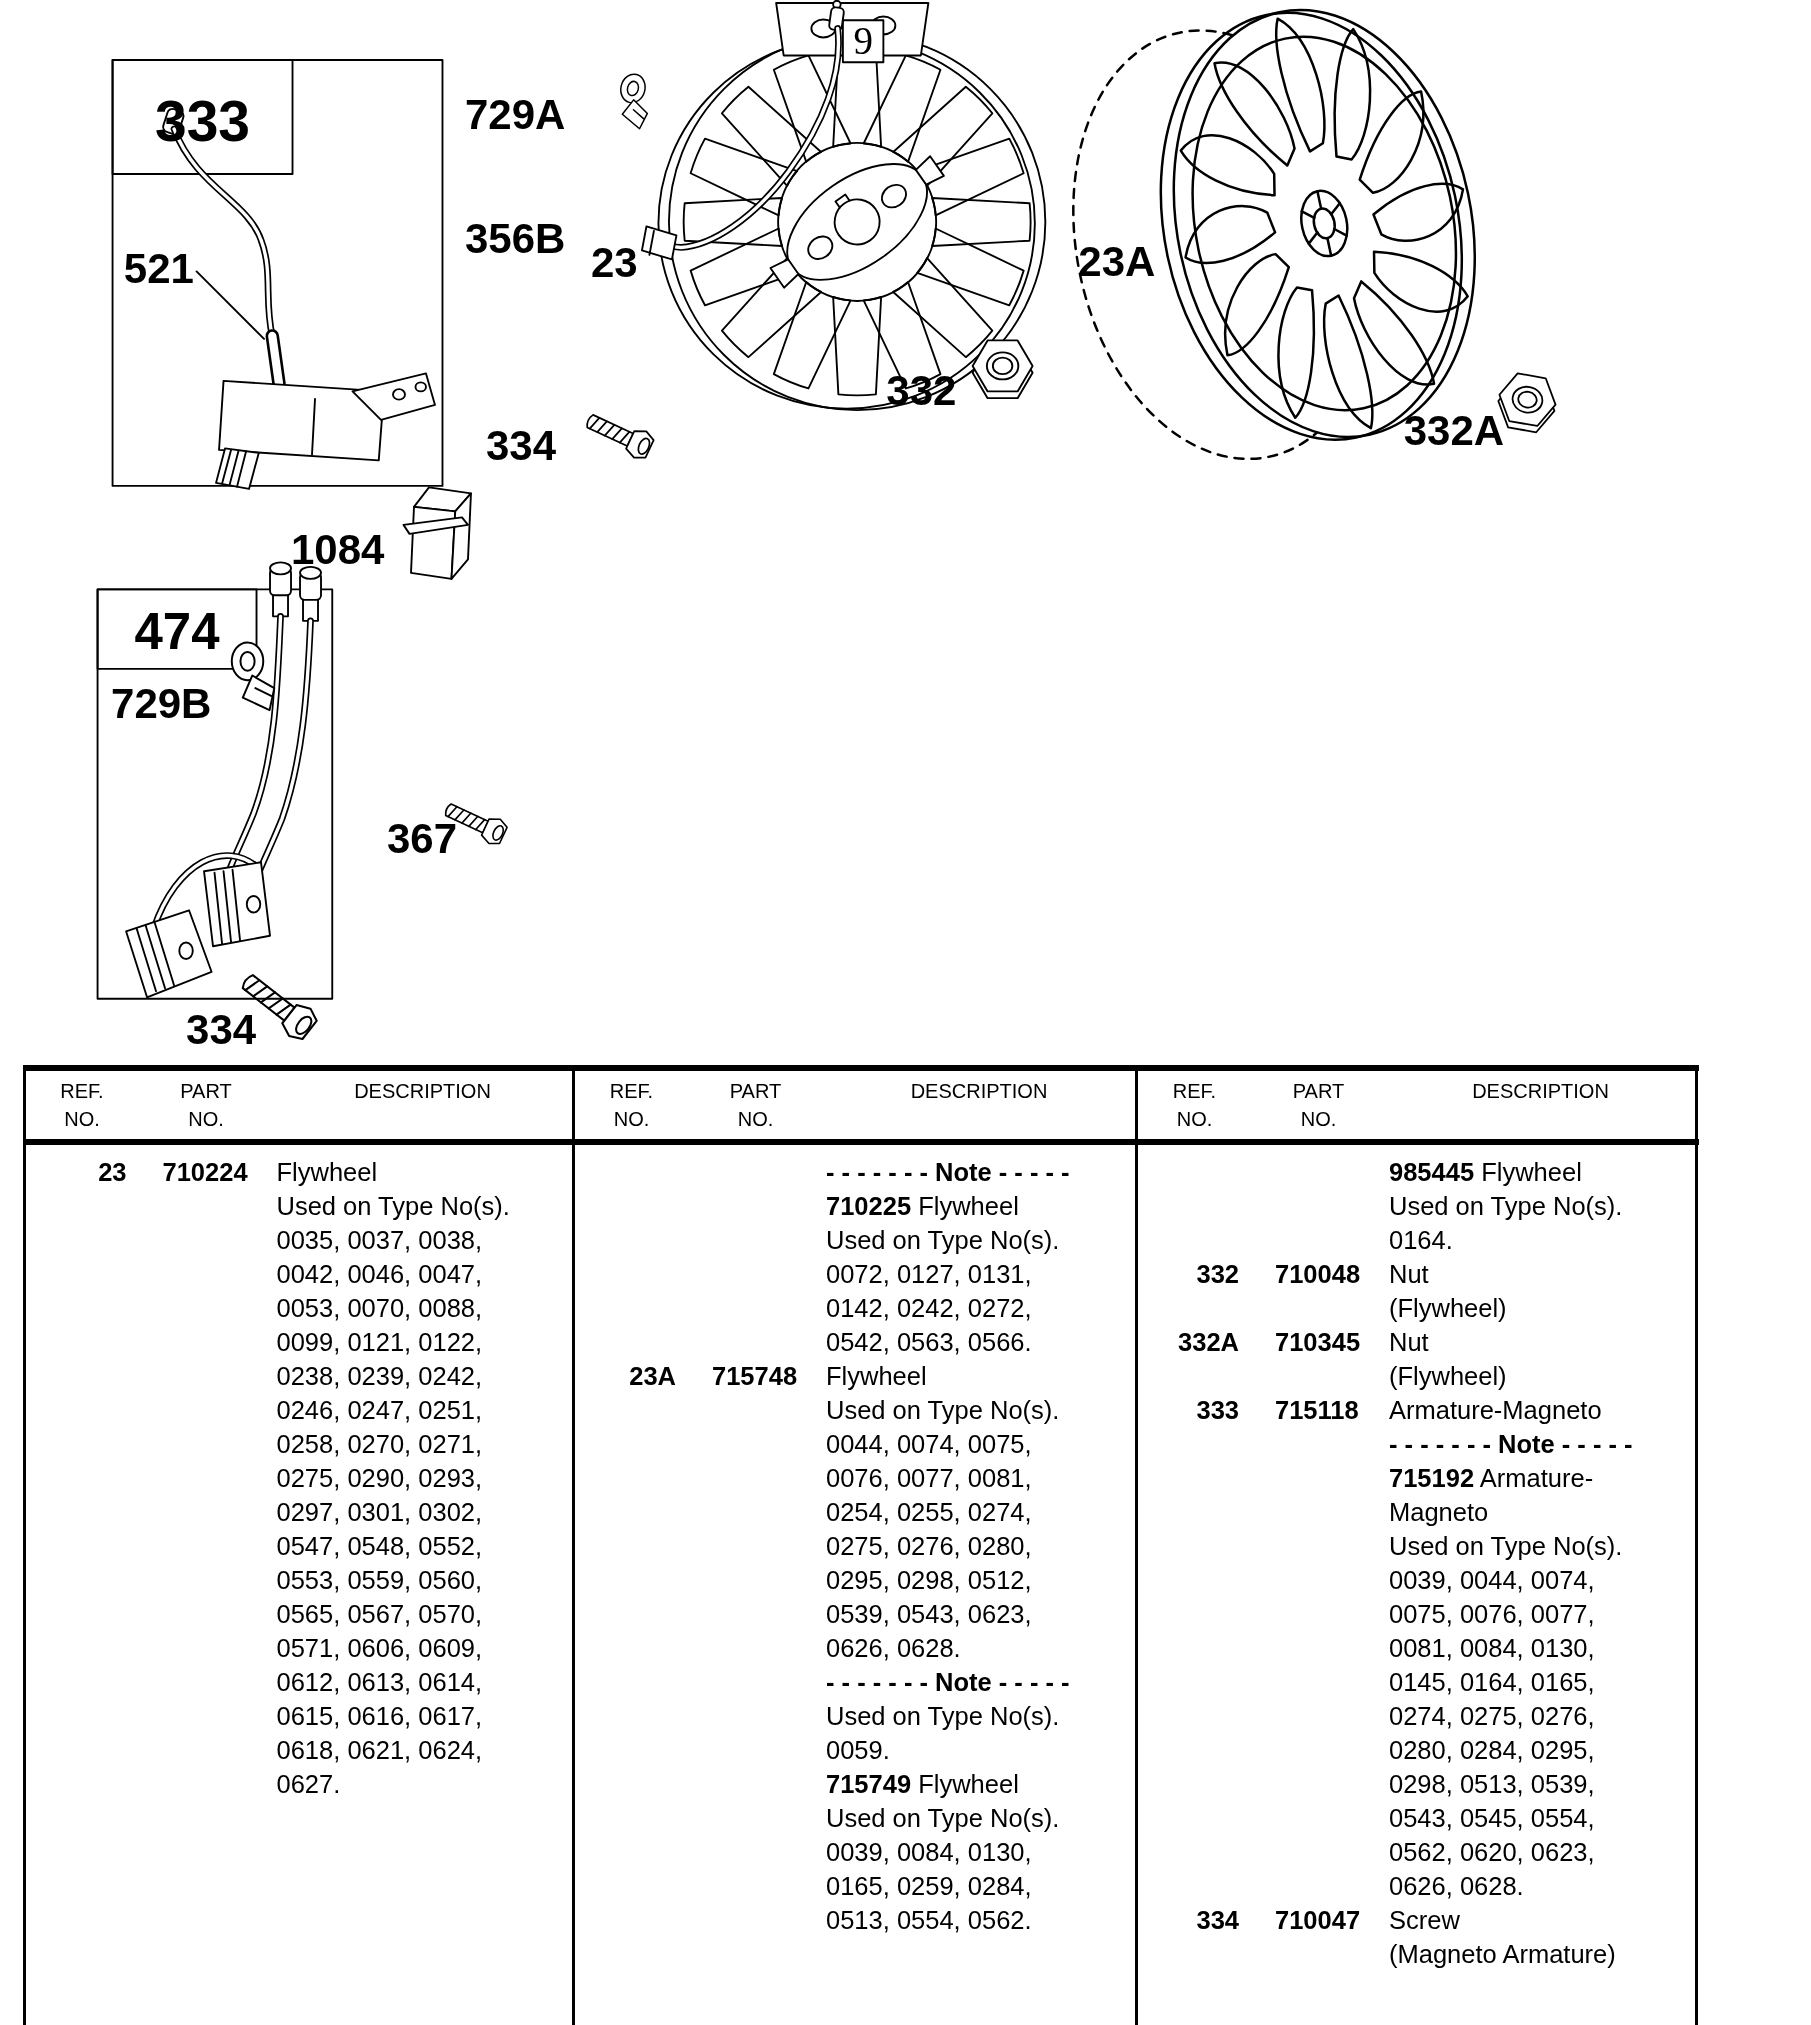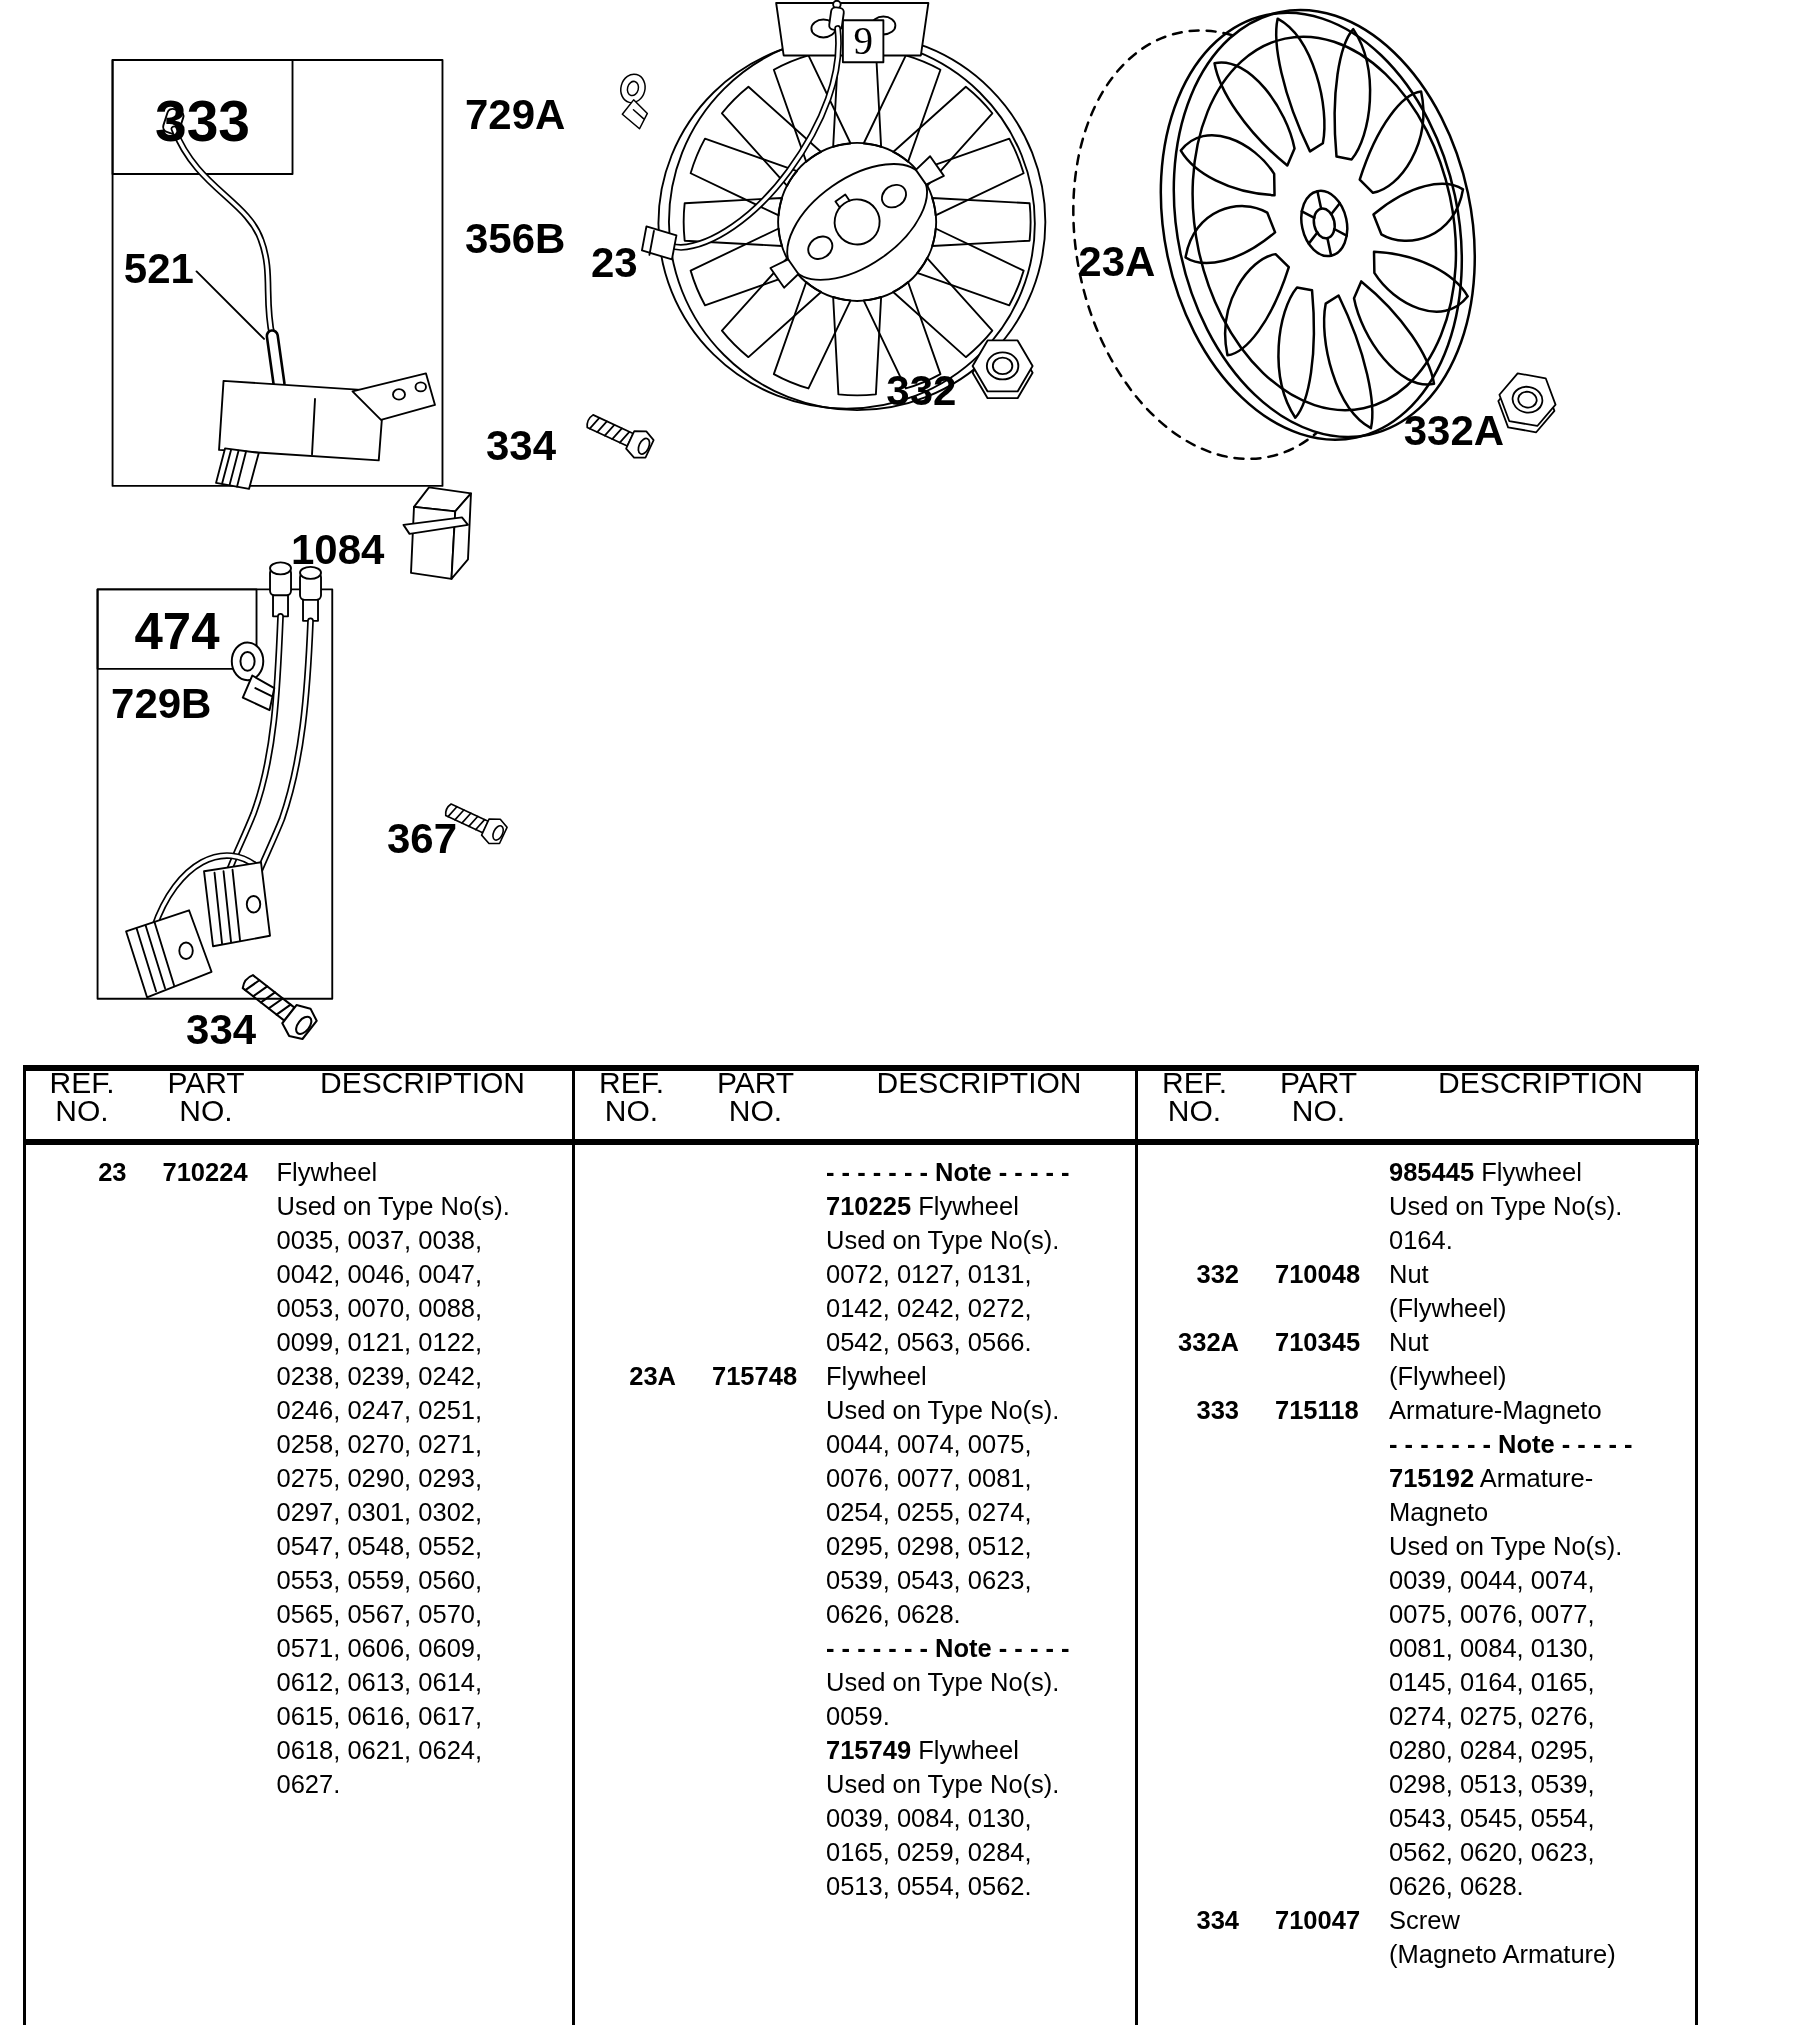--- a/index.html
+++ b/index.html
@@ -17,22 +17,22 @@
   .callout{font:bold 56px "Liberation Sans", sans-serif;fill:#000;stroke:none;}
   .box-label{font:bold 76px "Liberation Sans", sans-serif;fill:#000;stroke:none;}
   .box-label-sm{font:bold 68px "Liberation Sans", sans-serif;fill:#000;stroke:none;}
   .c9{font:52px "Liberation Serif", serif;fill:#000;stroke:none;}
 
   
   .parts-table{position:absolute;left:0;top:0;width:1811px;height:2025px;}
   .hline{position:absolute;height:6px;background:#000;left:22.5px;width:1676px;}
   .vline{position:absolute;width:3px;background:#000;top:1065px;height:960px;}
   .tcol{position:absolute;top:1065px;height:960px;}
-  .hdr{display:grid;grid-template-columns:113px 135px 1fr;padding-top:4px;height:90px;box-sizing:border-box;
-       font-size:30px;line-height:28px;}
+  .hdr{display:grid;grid-template-columns:113px 135px 1fr;padding-top:12px;height:90px;box-sizing:border-box;
+       font-size:20px;line-height:28px;}
   .hdr div{text-align:center;}
   .rows{font-size:25.5px;}
   .trow{display:grid;grid-template-columns:113px 135px 1fr;height:34px;line-height:34px;white-space:nowrap;}
   .cell-ref{font-weight:bold;text-align:right;padding-right:12px;}
   .cell-part{font-weight:bold;padding-left:24px;}
   .cell-desc{padding-left:0;}
   .trow .cell-desc{padding-left:3px;}
   .b{font-weight:bold;}
 </style>
 </head>
@@ -418,20 +418,25 @@
             <div class="cell-desc"><span>0076, 0077, 0081,</span></div>
           </div>
           <div class="trow">
             <div class="cell-ref"></div>
             <div class="cell-part"></div>
             <div class="cell-desc"><span>0254, 0255, 0274,</span></div>
           </div>
           <div class="trow">
             <div class="cell-ref"></div>
             <div class="cell-part"></div>
+            <div class="cell-desc"><span>0275, 0276, 0280,</span></div>
+          </div>
+          <div class="trow">
+            <div class="cell-ref"></div>
+            <div class="cell-part"></div>
             <div class="cell-desc"><span>0295, 0298, 0512,</span></div>
           </div>
           <div class="trow">
             <div class="cell-ref"></div>
             <div class="cell-part"></div>
             <div class="cell-desc"><span>0539, 0543, 0623,</span></div>
           </div>
           <div class="trow">
             <div class="cell-ref"></div>
             <div class="cell-part"></div>

